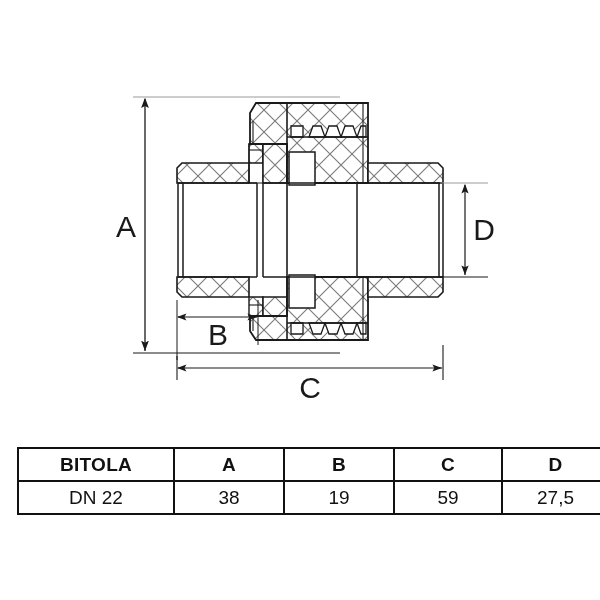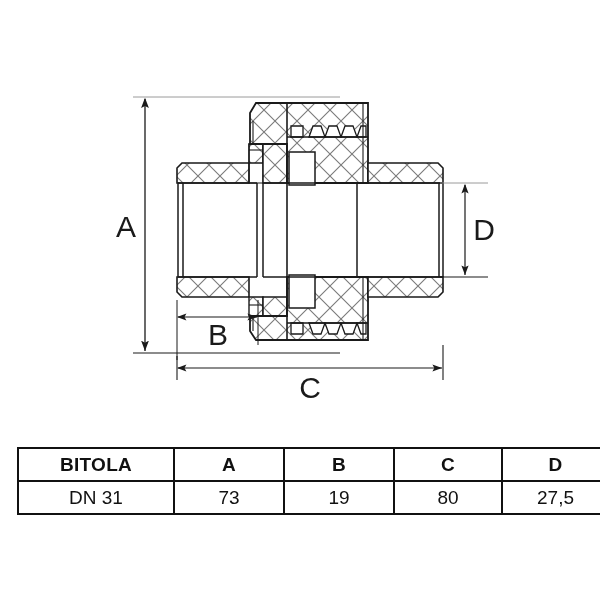--- a/index.html
+++ b/index.html
@@ -237,23 +237,23 @@
         <tr class="header-row">
           <th>BITOLA</th>
           <th>A</th>
           <th>B</th>
           <th>C</th>
           <th>D</th>
         </tr>
       </thead>
       <tbody>
         <tr class="value-row">
-          <td>DN 31</td>
-          <td>73</td>
+          <td>DN 22</td>
+          <td>38</td>
           <td>19</td>
-          <td>80</td>
+          <td>59</td>
           <td>27,5</td>
         </tr>
       </tbody>
     </table>
   </div>
 
 </div>
 
 </body></html>

